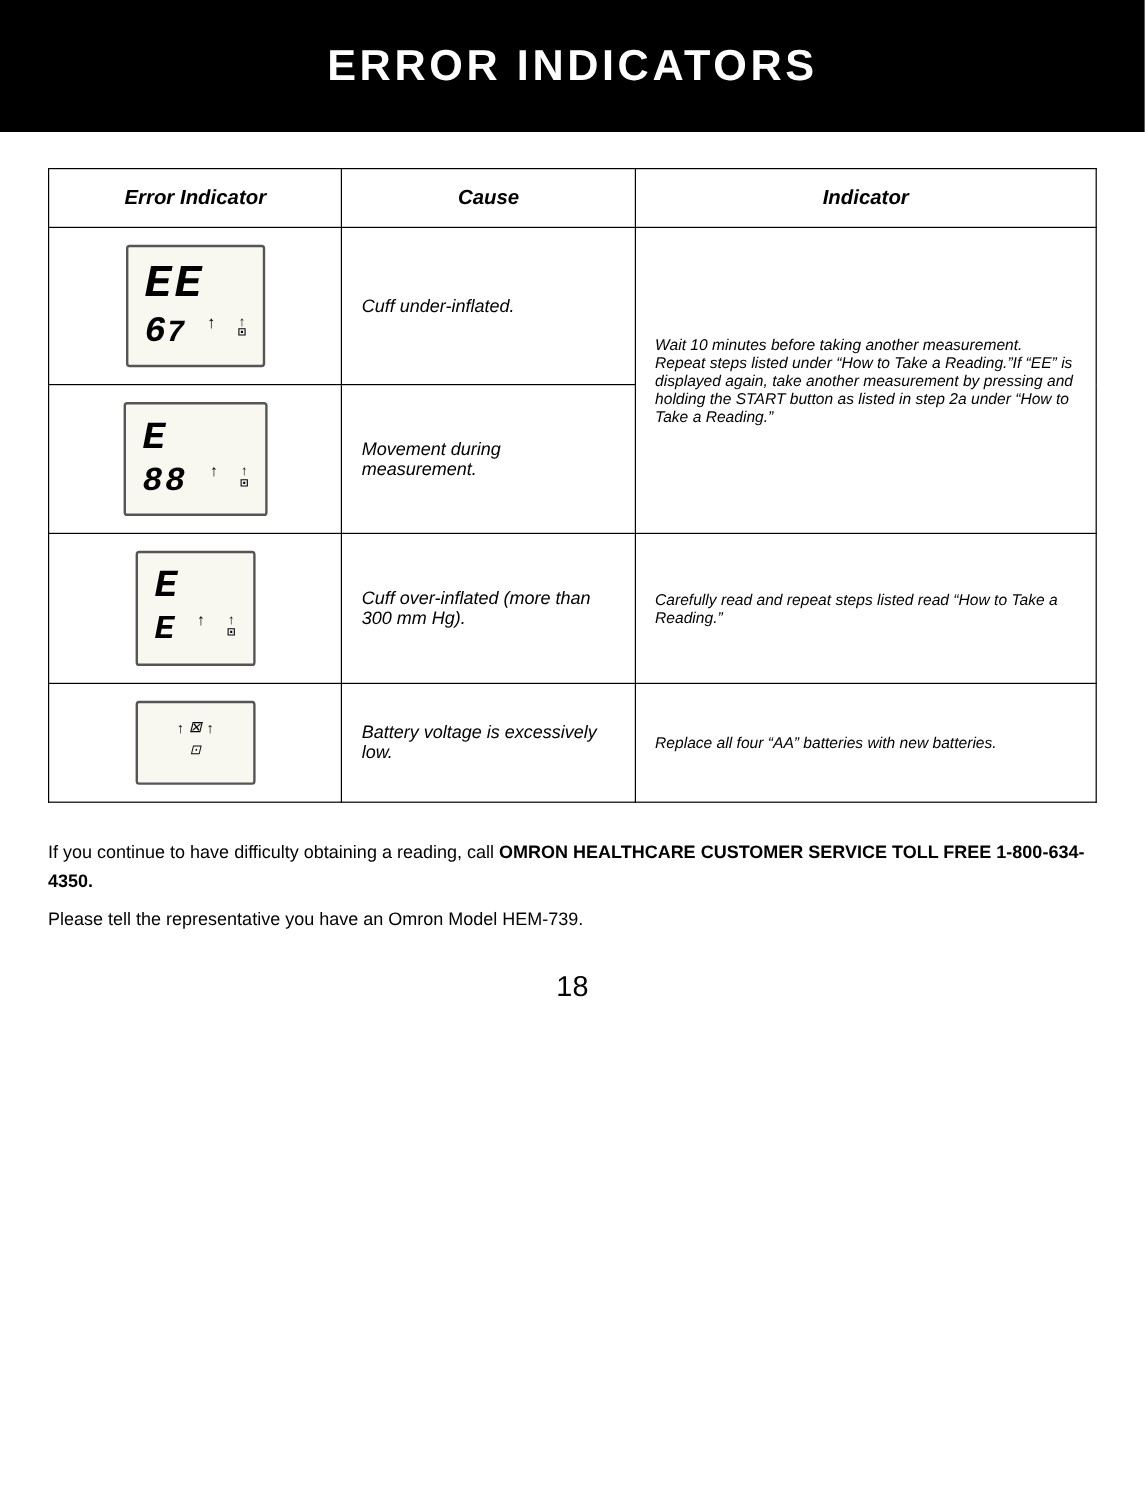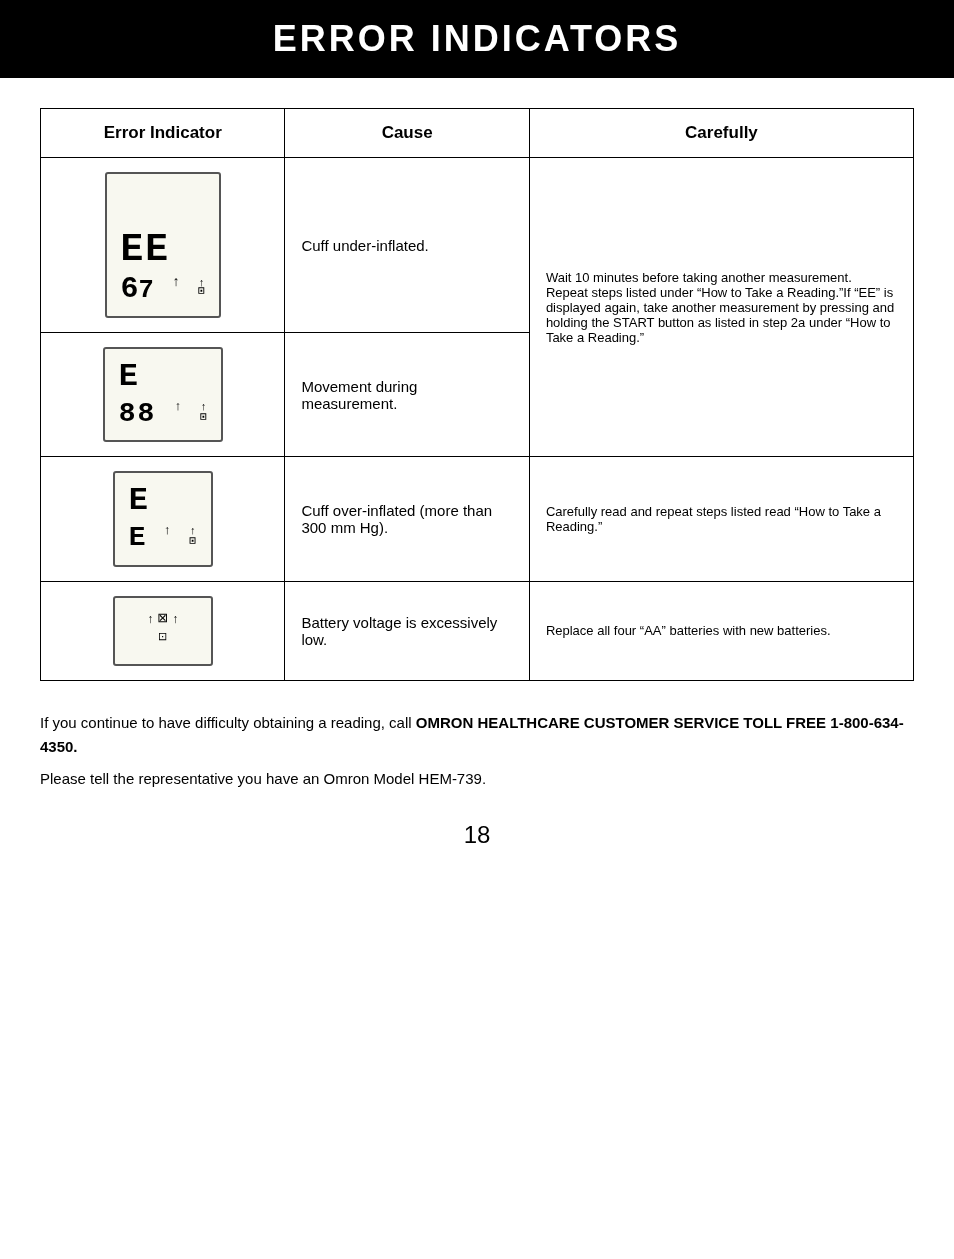--- a/index.html
+++ b/index.html
@@ -13,35 +13,36 @@
       padding: 0 40px 40px 40px;
     }
 
     .page-header {
       background: #000;
       color: #fff;
       text-align: center;
       font-size: 36px;
       font-weight: 900;
       letter-spacing: 3px;
-      padding: 18px 0;
+      padding: 34px 0;
       margin: 0 -40px 30px -40px;
     }
 
     .main-table {
       width: 100%;
       border-collapse: collapse;
       border: 1.5px solid #000;
       margin-bottom: 30px;
     }
 
     .main-table th, .main-table td {
       border: 1.5px solid #000;
       padding: 14px 16px;
       vertical-align: middle;
+      font-style: italic;
     }
 
     .main-table th {
       font-weight: bold;
       font-size: 17px;
       text-align: center;
     }
 
     .col-indicator { width: 28%; text-align: center; }
     .col-cause { width: 28%; }
@@ -106,38 +107,38 @@
       font-weight: 900;
     }
 
     .page-number {
       text-align: center;
       font-size: 24px;
       margin-top: 30px;
     }
 
     
-    .seg-EE { letter-spacing: 2px; margin-top: 44px; }
+    .seg-EE { letter-spacing: 2px; }
 
     td.indicator-cell {
       text-align: center;
       vertical-align: middle;
     }
   </style>
 </head>
 <body>
 
 <div class="page-header">ERROR INDICATORS</div>
 
 <table class="main-table">
   <thead>
     <tr>
       <th class="col-indicator">Error Indicator</th>
       <th class="col-cause">Cause</th>
-      <th class="col-correction">Carefully</th>
+      <th class="col-correction">Indicator</th>
     </tr>
   </thead>
   <tbody>
 
     <tr>
       <td class="indicator-cell">
         
         <div class="lcd-box">
           <span class="lcd-row1 seg-EE">EE</span>
           <span class="lcd-row2">

